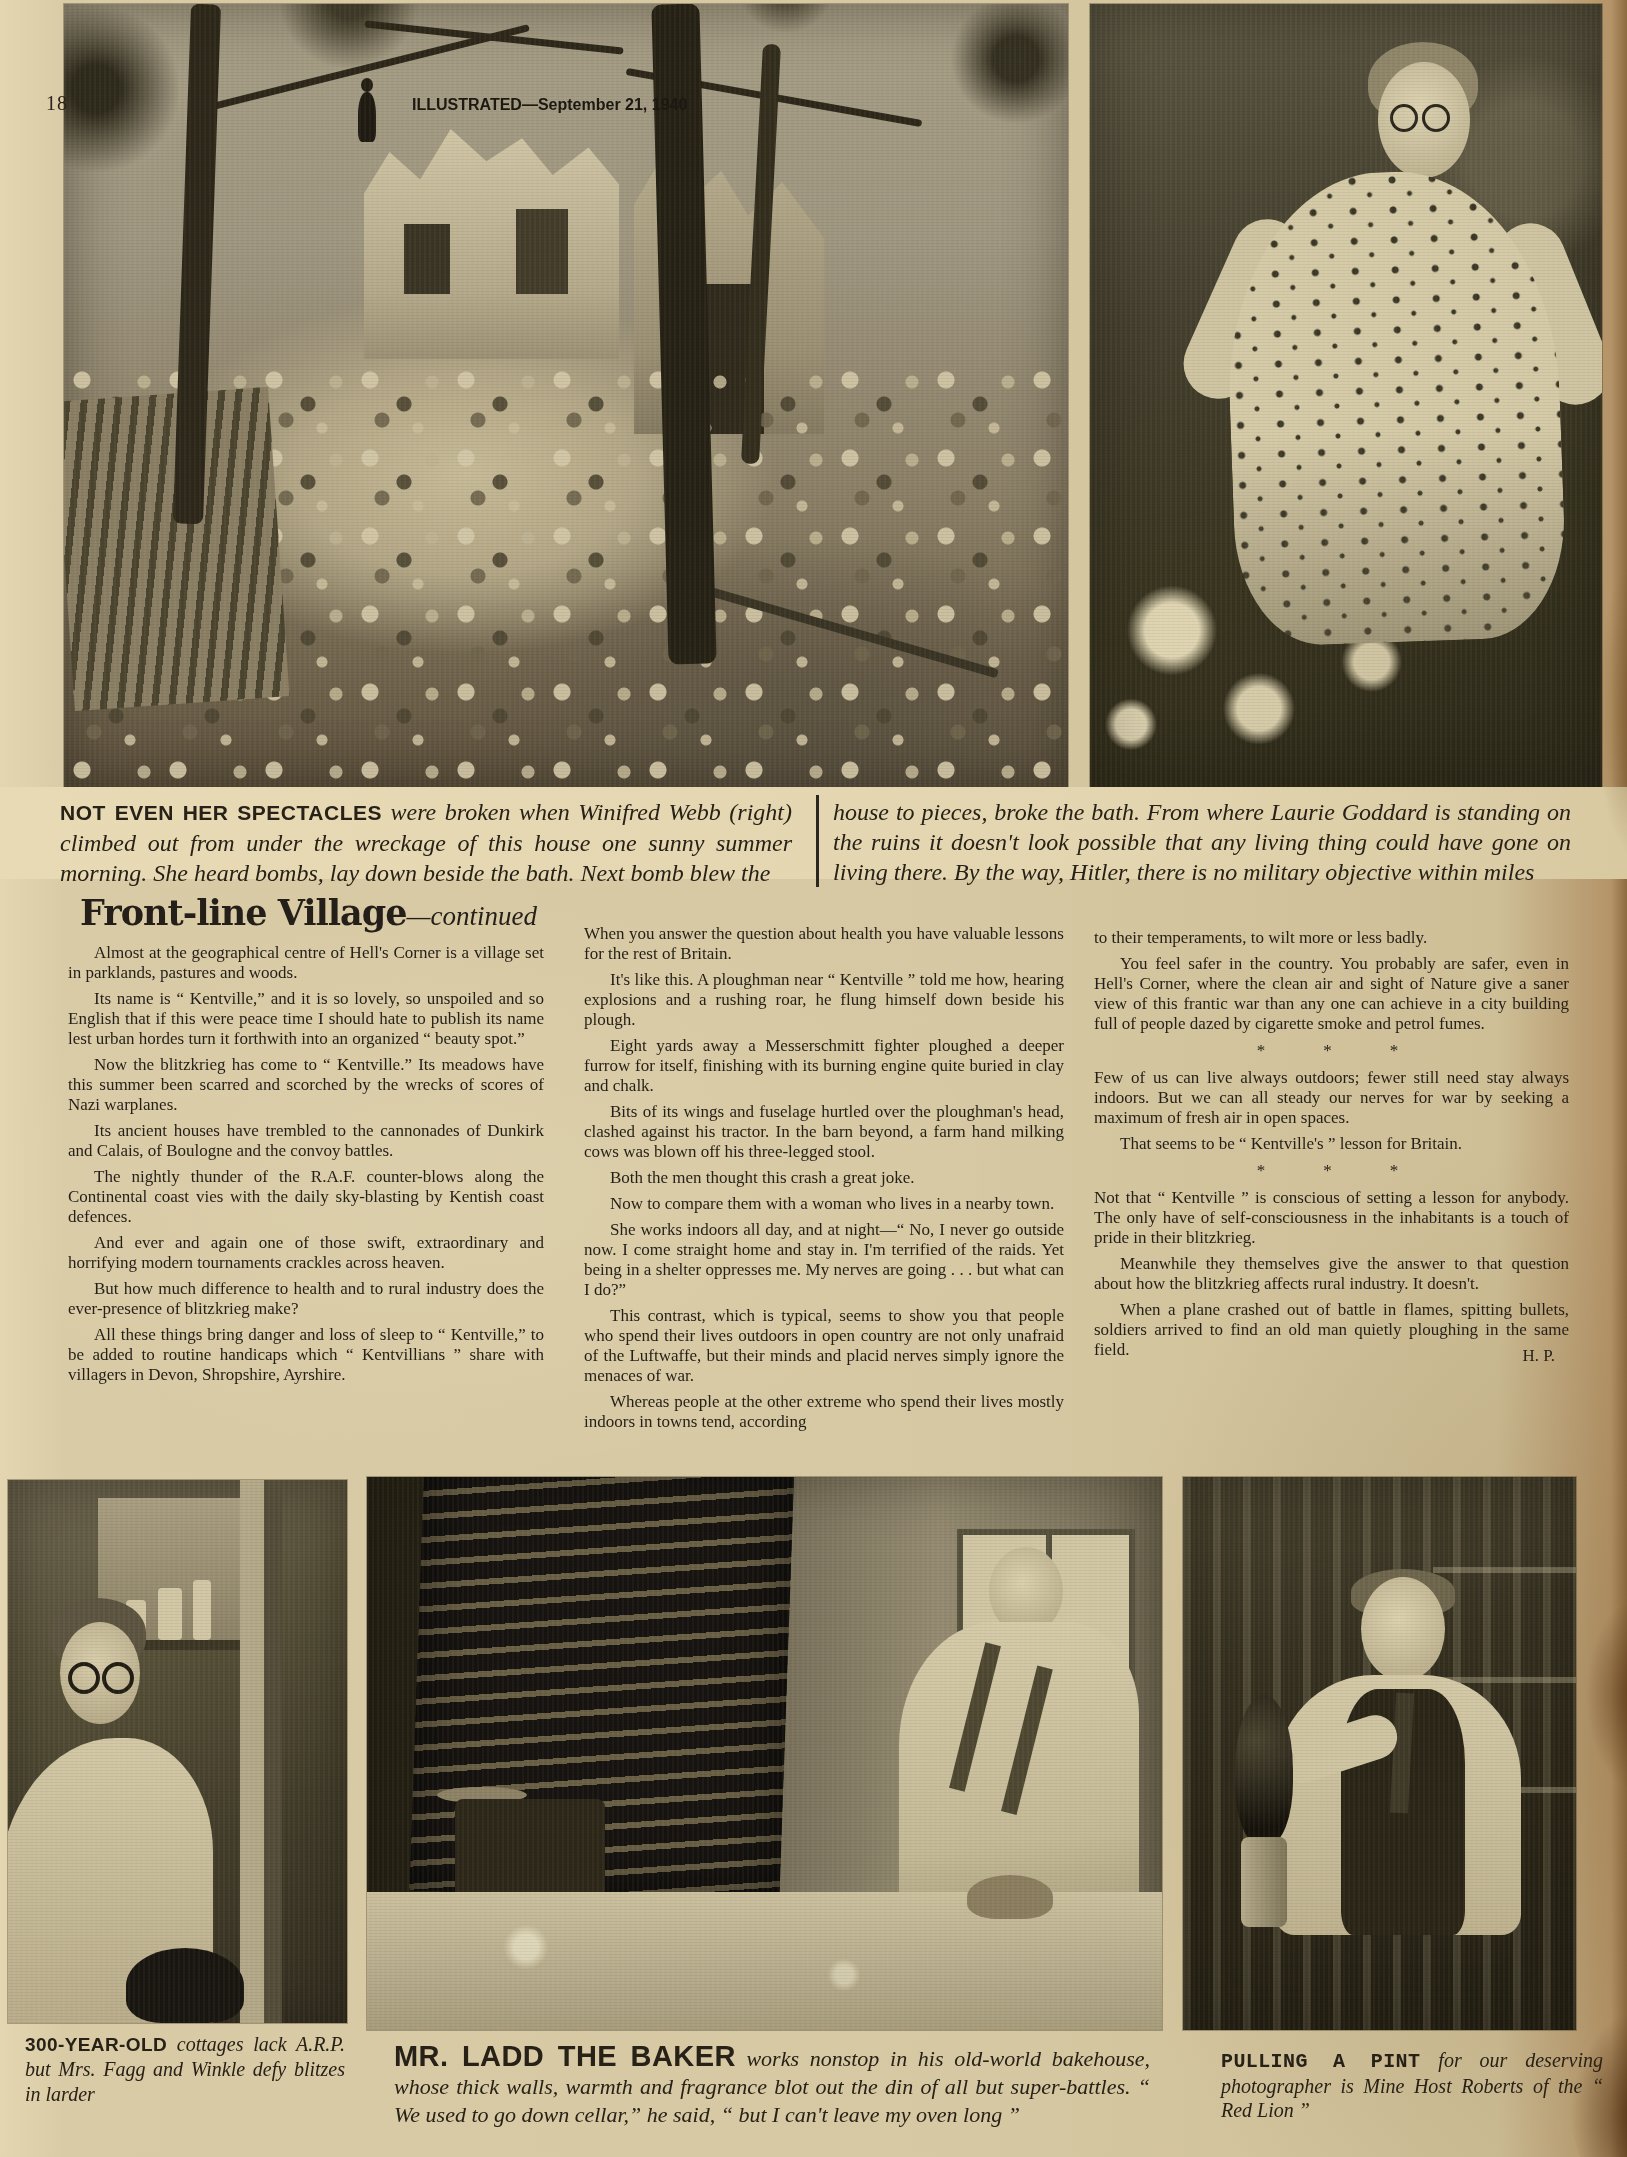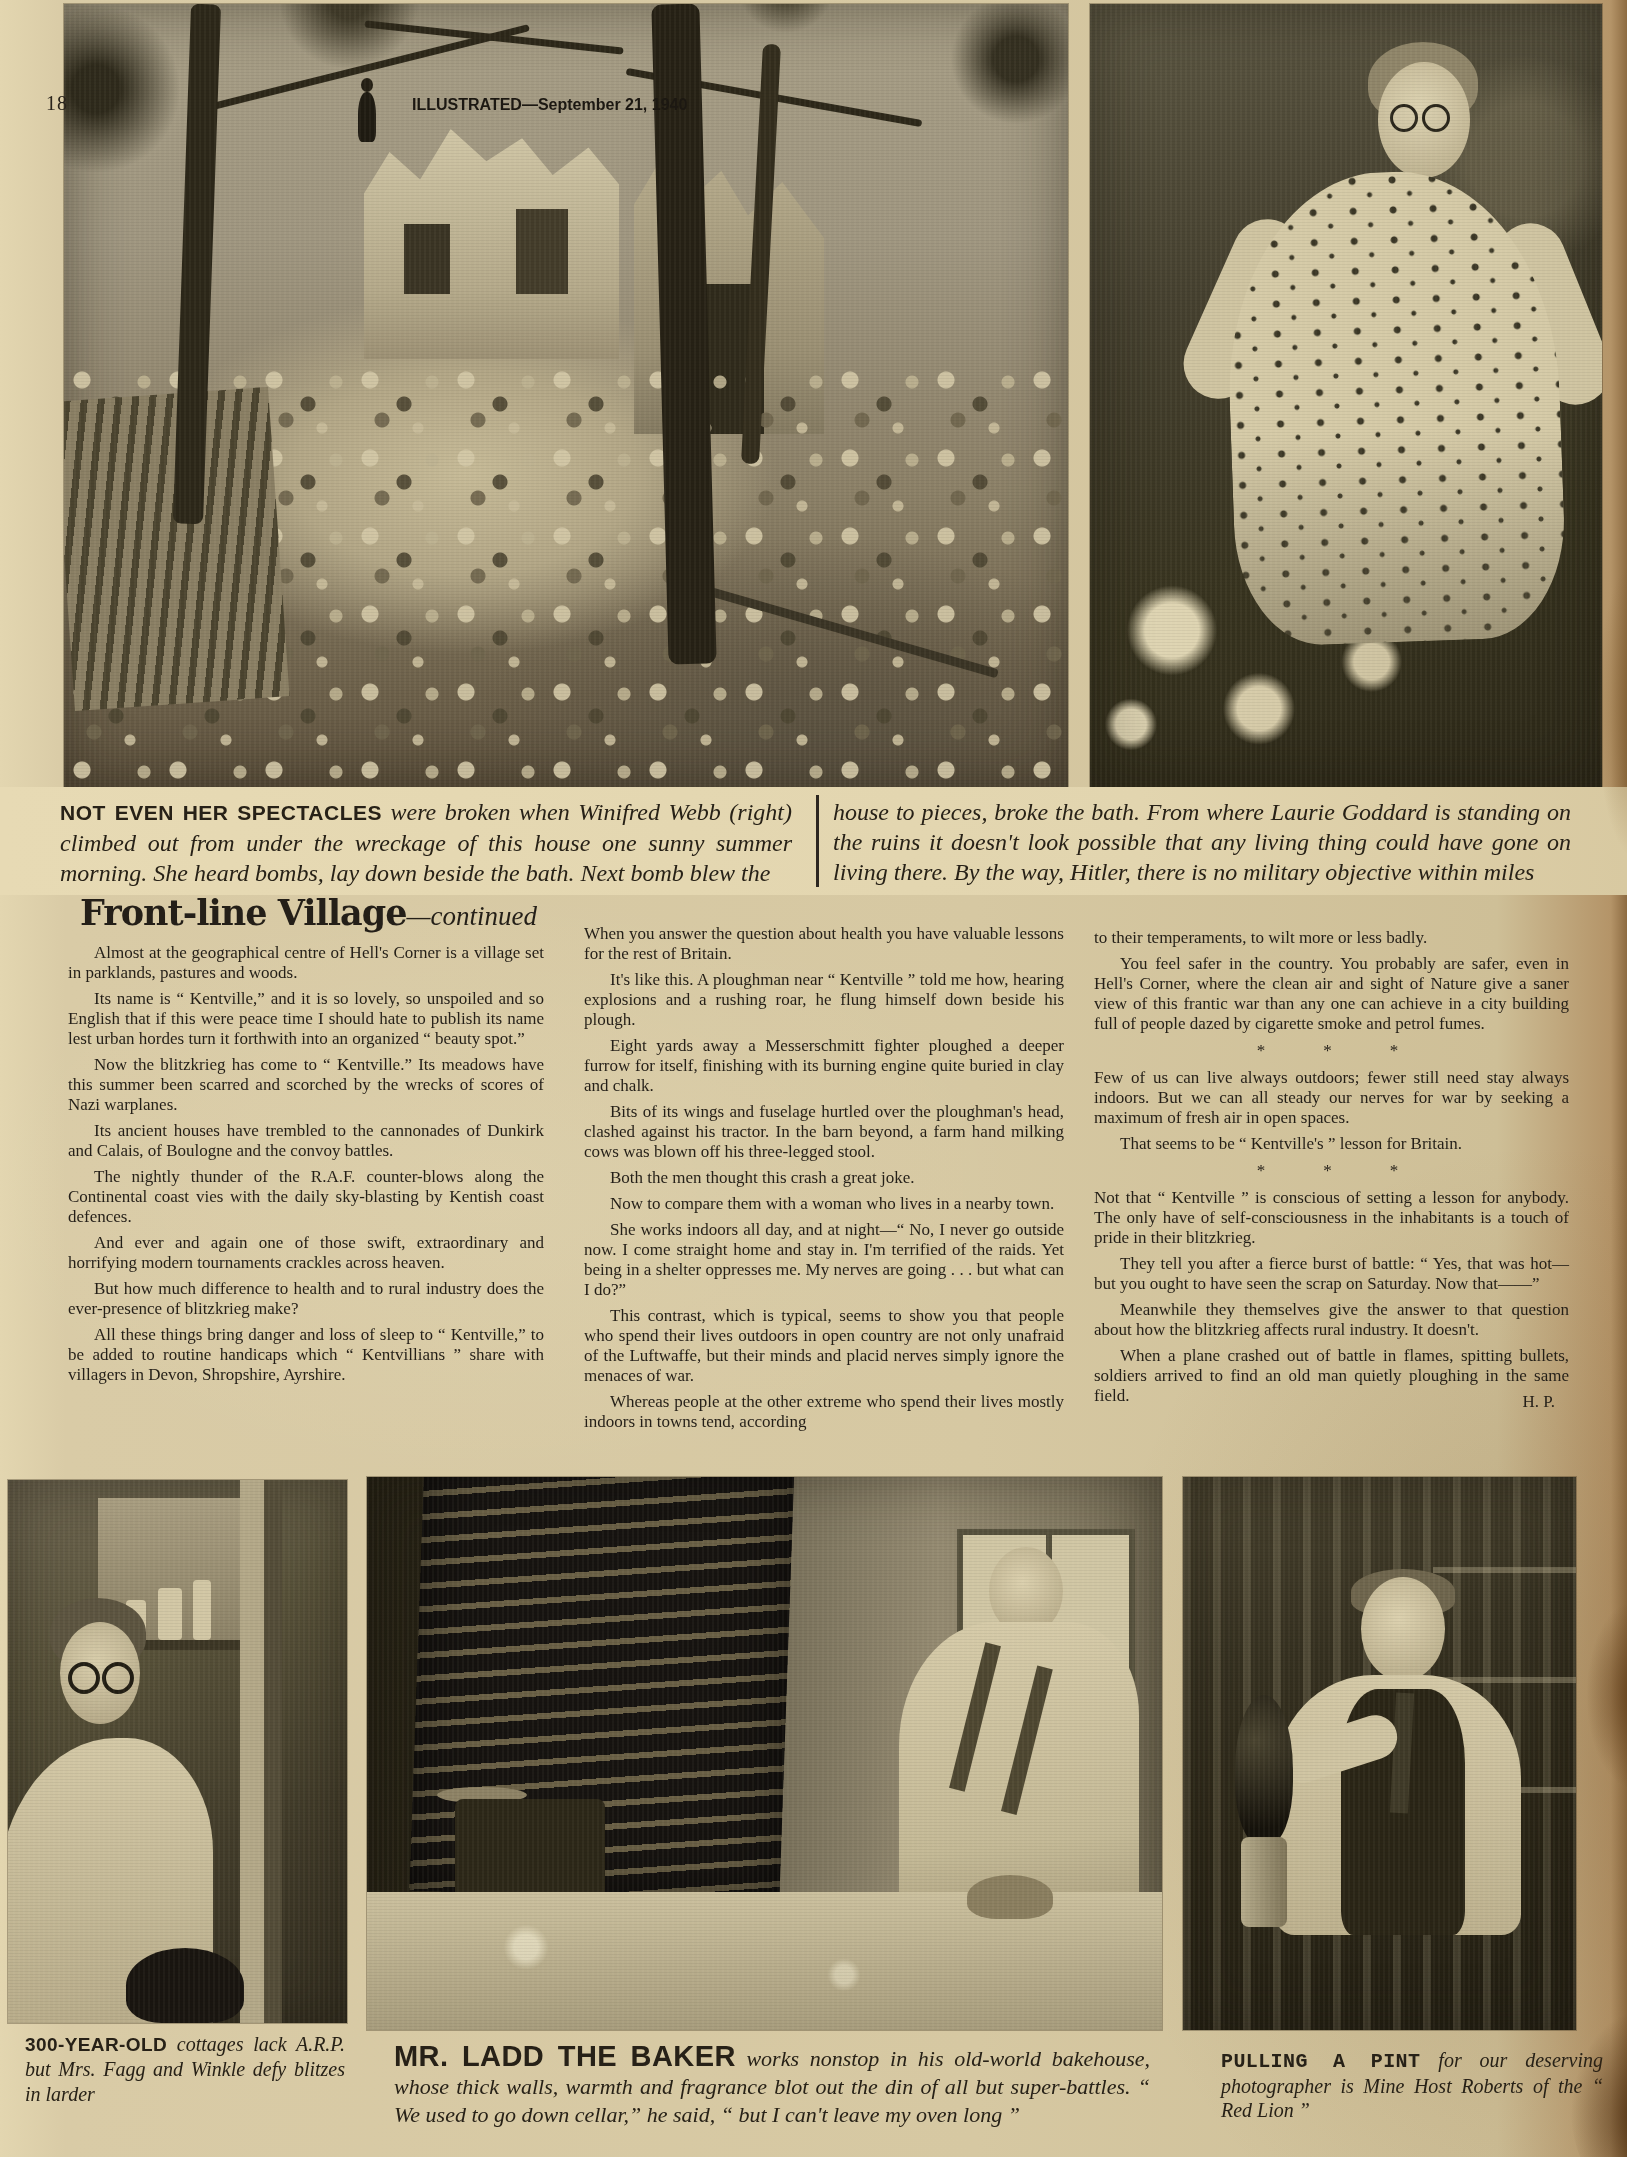--- a/index.html
+++ b/index.html
@@ -79,21 +79,21 @@
       linear-gradient(180deg, rgba(120,110,85,.0) 55%, rgba(90,82,60,.45) 100%),
       radial-gradient(circle 4px at 10px 8px, #3b3726 0 3px, transparent 4px),
       radial-gradient(circle 3px at 27px 22px, #3b3726 0 2px, transparent 3px),
       radial-gradient(circle 3px at 18px 34px, #4a452f 0 2px, transparent 3px);
     background-size:100% 100%,40px 30px,40px 30px,40px 30px;
     border-radius:48% 48% 26% 26%;transform:rotate(-2deg);}
   .w-arm{width:70px;height:190px;background:#cfc4a1;border-radius:40px;}
   .w-arm.a1{left:118px;top:210px;transform:rotate(24deg);}
   .w-arm.a2{left:428px;top:215px;transform:rotate(-22deg);}
   
-  #top-caption-strip{position:absolute;left:0;top:787px;width:1627px;height:108px;background:linear-gradient(90deg,#e7dab4,#e2d5af 70%,#d8c9a1);}
+  #top-caption-strip{position:absolute;left:0;top:787px;width:1627px;height:92px;background:linear-gradient(90deg,#e7dab4,#e2d5af 70%,#d8c9a1);}
   .topcap{position:absolute;top:10px;font-style:italic;font-size:24px;line-height:30px;text-align:justify;color:#272117;}
   .topcap .lead{font-style:normal;font-weight:bold;font-family:"Liberation Sans", sans-serif;font-size:21px;letter-spacing:.5px;}
   #topcap-left{left:60px;width:732px;}
   #topcap-right{left:833px;width:738px;}
   #topcap-rule{position:absolute;left:816px;top:8px;width:3px;height:92px;background:#2c2620;}
   
   .col{position:absolute;font-size:17px;line-height:20px;text-align:justify;color:#241f18;}
   .col p{margin:6px;text-indent:26px;}
   .col p.flush{text-indent:0;}
   .col p.sep{text-indent:0;text-align:center;letter-spacing:8px;line-height:22px;}
@@ -248,21 +248,20 @@
   </div>
   <div class="col" id="col3">
     <div>
         <p class="flush">to their temperaments, to wilt more or less badly.</p>
         <p class="indent">You feel safer in the country.  You probably are safer, even in Hell's Corner, where the clean air and sight of Nature give a saner view of this frantic war than any one can achieve in a city building full of people dazed by cigarette smoke and petrol fumes.</p>
         <p class="sep">*  *  *</p>
         <p class="flush">Few of us can live always outdoors; fewer still need stay always indoors.  But we can all steady our nerves for war by seeking a maximum of fresh air in open spaces.</p>
         <p class="indent">That seems to be “ Kentville's ” lesson for Britain.</p>
         <p class="sep">*  *  *</p>
         <p class="flush">Not that “ Kentville ” is conscious of setting a lesson for anybody.  The only have of self-consciousness in the inhabitants is a touch of pride in their blitzkrieg.</p>
-        <p class="indent">They tell you after a fierce burst of battle: “ Yes, that was hot—but you ought to have seen the scrap on Saturday.  Now that——”</p>
         <p class="indent">Meanwhile they themselves give the answer to that question about how the blitzkrieg affects rural industry.  It doesn't.</p>
         <p class="indent">When a plane crashed out of battle in flames, spitting bullets, soldiers arrived to find an old man quietly ploughing in the same field.</p>
         <p class="sig">H. P.</p>
       </div>
   </div>
 
   <div class="photo" id="photo-larder">
     <div class="l-doorframe"></div>
     <div class="l-shelf"></div>
     <div class="l-jar j1"></div>

